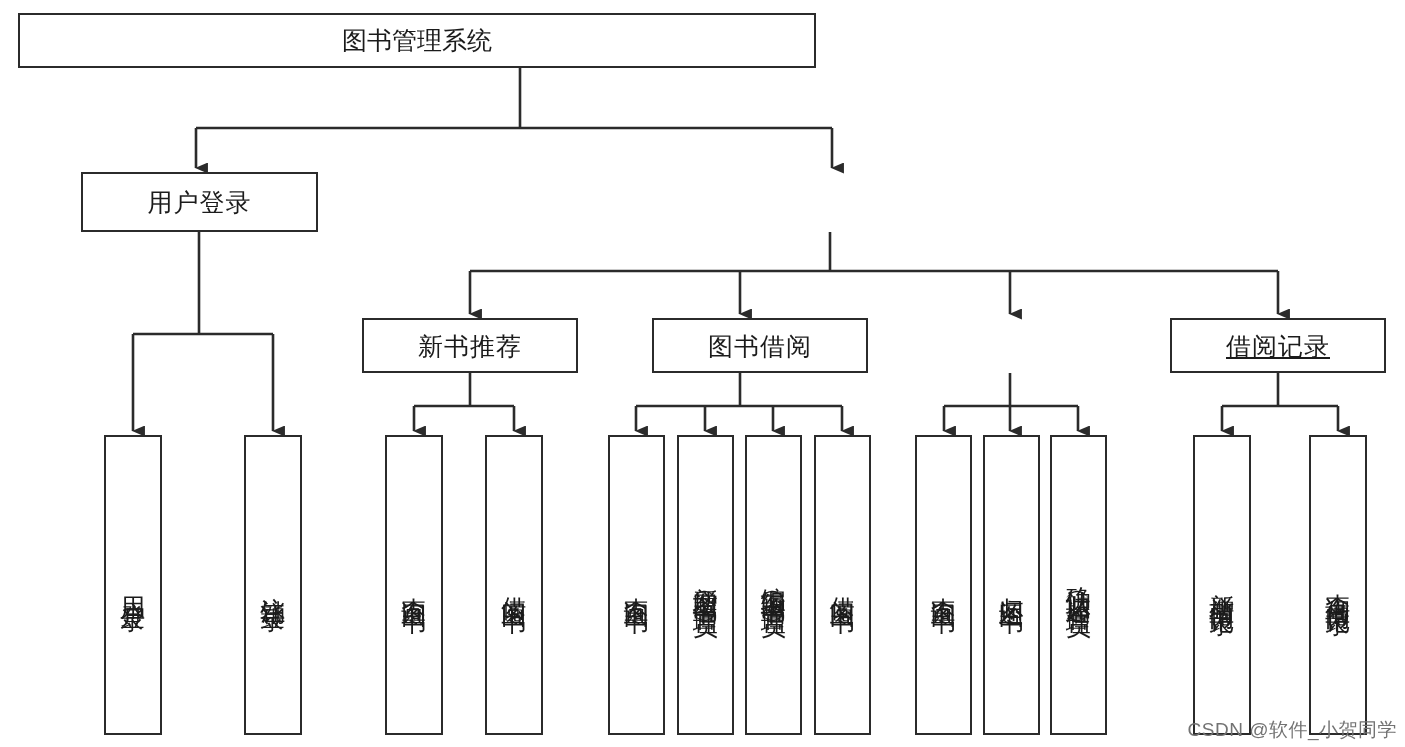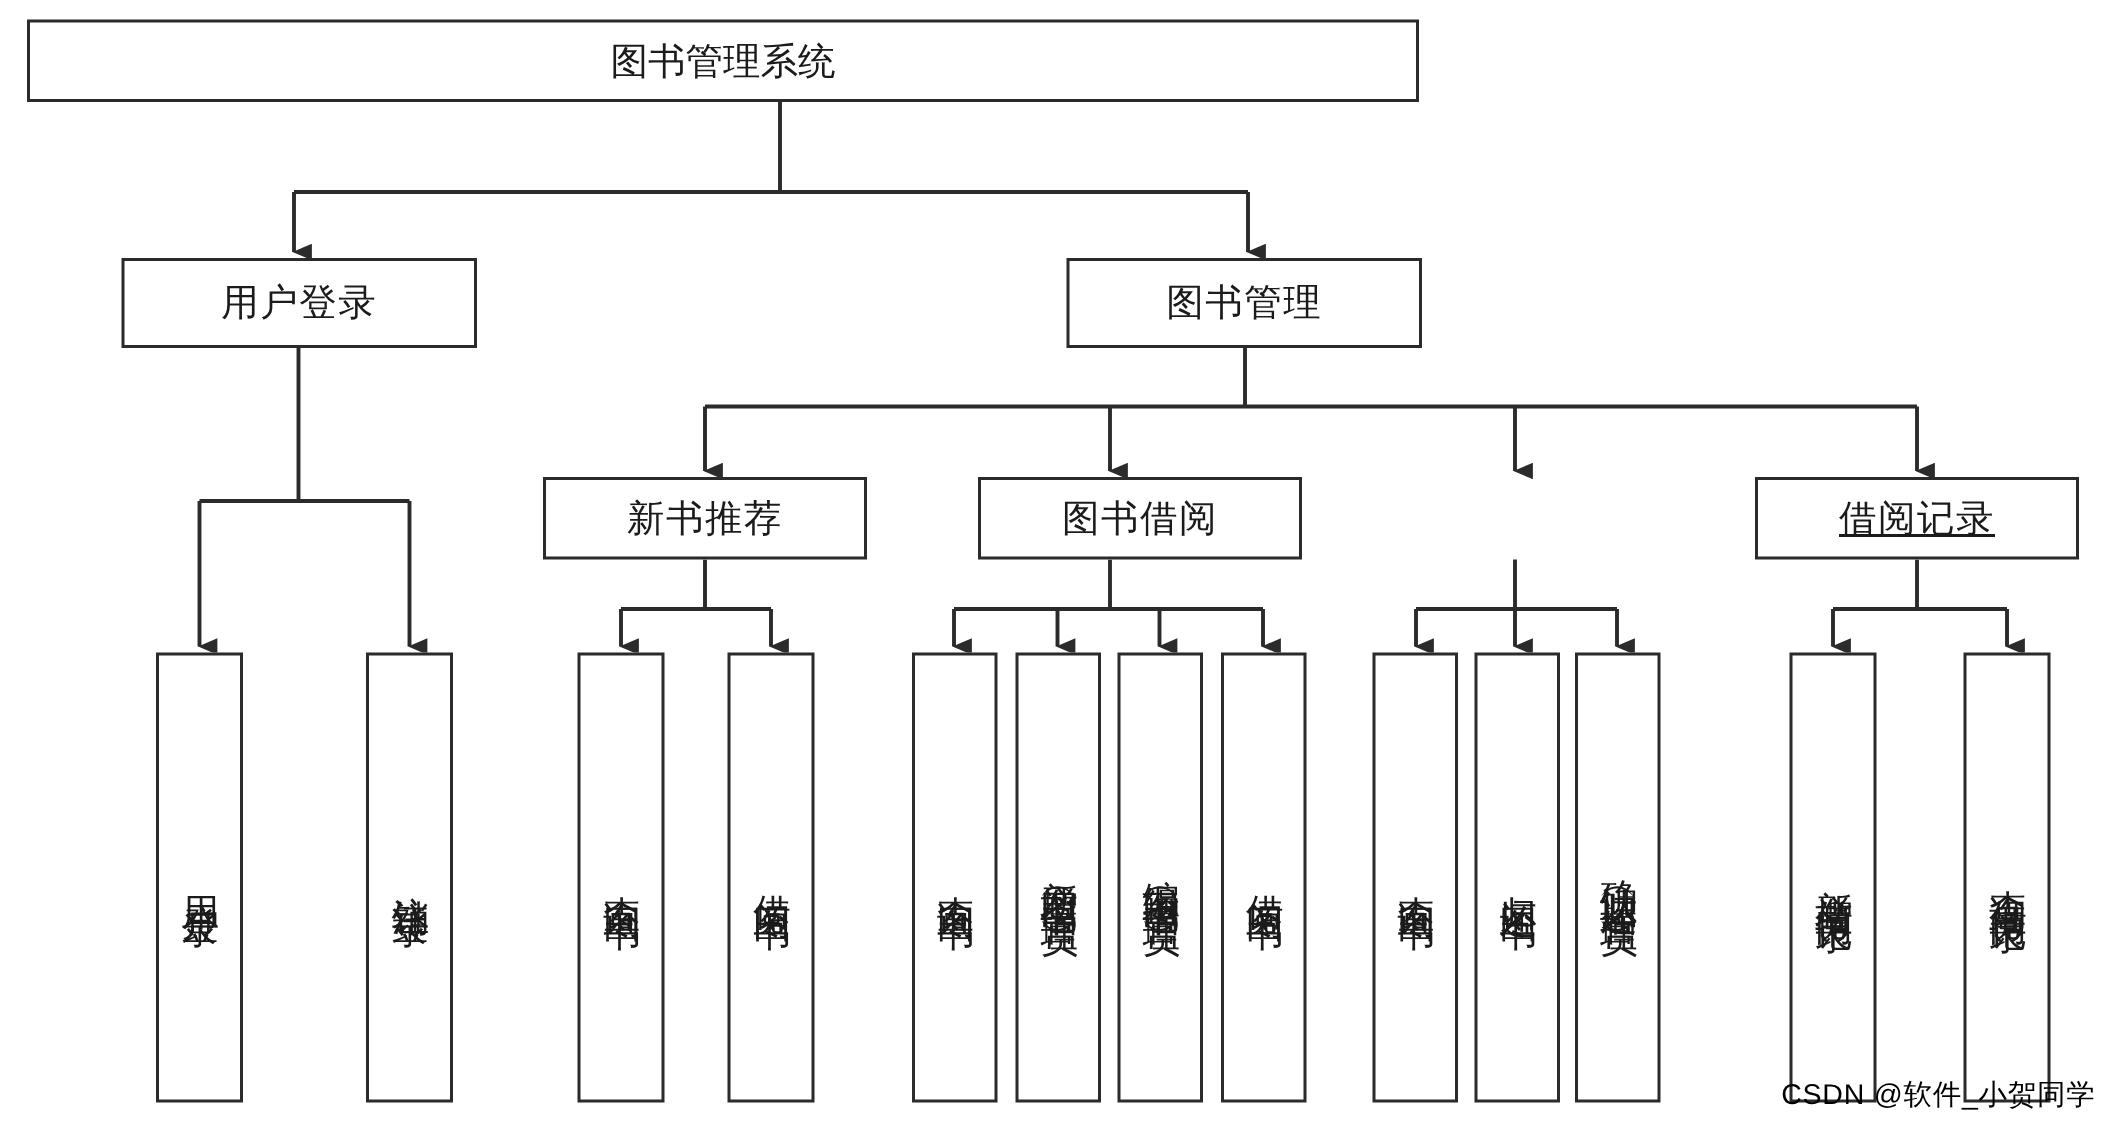--- a/index.html
+++ b/index.html
@@ -60,21 +60,21 @@
     text-orientation: upright;
     display: block;
     text-align: center;
     max-height: 100%;
   }
   #watermark {
     position: absolute;
     right: 8px;
     bottom: 4px;
     font-size: 19px;
-    color: #000000;
+    color: #737373;
     white-space: nowrap;
     z-index: 3;
     letter-spacing: 0.5px;
   }
 </style>
 </head>
 <body>
 
 <div id="canvas">
 
@@ -122,29 +122,26 @@
       <path d="M1010,406 L1010,431" marker-end="url(#arrow)"></path>
       <path d="M1078,406 L1078,431" marker-end="url(#arrow)"></path>
 
       <path d="M1278,373 L1278,406"></path>
       <path d="M1222,406 L1338,406"></path>
       <path d="M1222,406 L1222,431" marker-end="url(#arrow)"></path>
       <path d="M1338,406 L1338,431" marker-end="url(#arrow)"></path>
     </g>
   </svg>
 
-  <div class="node root" style="left:18px; top:13px; width:928px; height:55px;">
+  <div class="node root" style="left:18px; top:13px; width:798px; height:55px;">
     <span>图书管理系统</span>
   </div>
 
   <div class="node h" style="left:81px; top:172px; width:237px; height:60px;">
     <span>用户登录</span>
-  </div>
-  <div class="node h" style="left:711px; top:172px; width:237px; height:60px;">
-    <span>图书管理</span>
   </div>
 
   <div class="node h" style="left:362px; top:318px; width:216px; height:55px;">
     <span>新书推荐</span>
   </div>
   <div class="node h" style="left:632px; top:318px; width:216px; height:55px;margin-left:20px;">
     <span>图书借阅</span>
   </div>
   <div class="node h" style="left:1170px; top:318px; width:216px; height:55px;text-decoration:underline;">
     <span>借阅记录</span>

